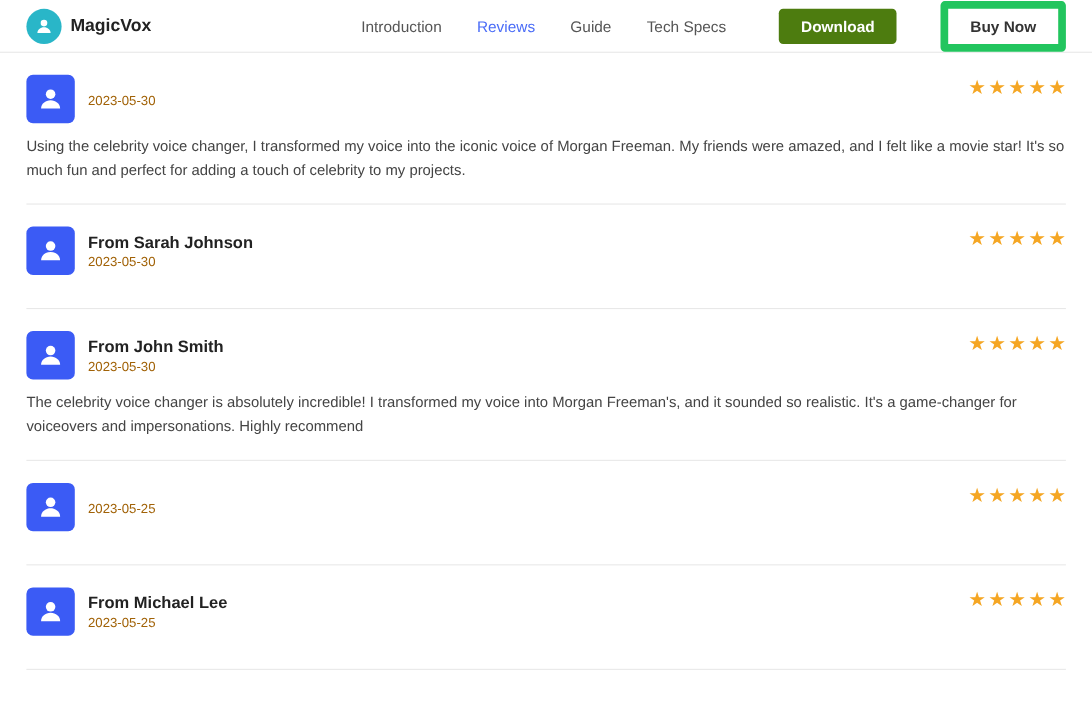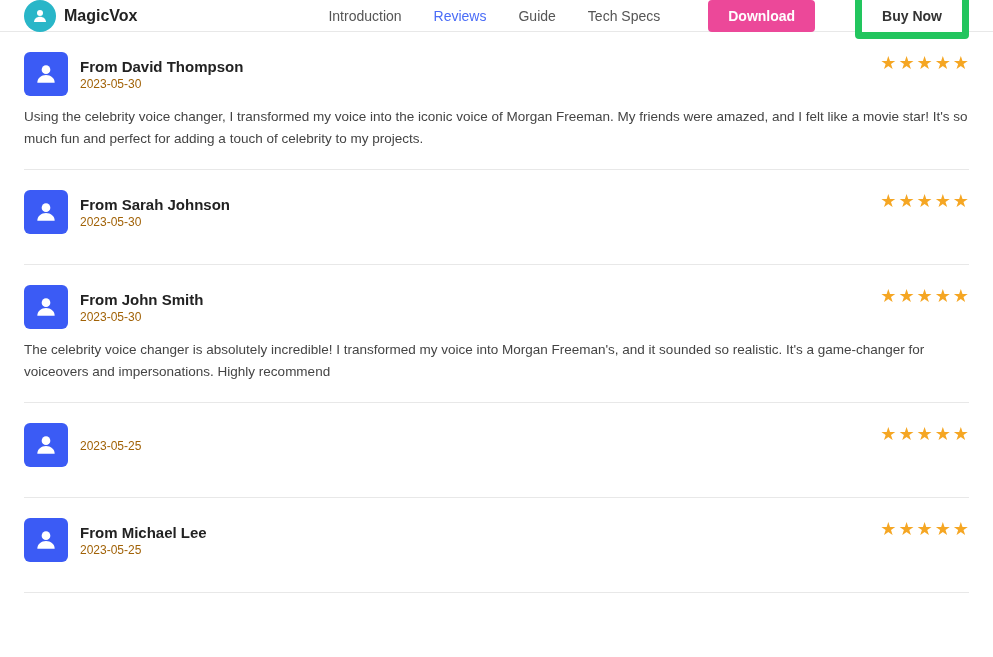--- a/index.html
+++ b/index.html
@@ -3,21 +3,21 @@
   <meta charset="utf-8">
   <style>
     * { margin: 0; padding: 0; box-sizing: border-box; }
     body { font-family: Arial, sans-serif; background: #fff; color: #333; font-size: 14px; }
 
     
     header {
       display: flex;
       align-items: center;
       padding: 0 24px;
-      height: 32px;
+      height: 48px;
       border-bottom: 1px solid #e8e8e8;
       background: #fff;
     }
     .logo-area {
       display: flex;
       align-items: center;
       gap: 8px;
       margin-right: auto;
     }
     .logo-icon {
@@ -46,21 +46,21 @@
     .nav-link {
       text-decoration: none;
       color: #555;
       font-size: 14px;
       cursor: pointer;
     }
     .nav-link.active {
       color: #4a6cf7;
     }
     .btn-download {
-      background: #ec4899;
+      background: #4d7c0f;
       color: #fff;
       border: none;
       border-radius: 4px;
       padding: 8px 20px;
       cursor: pointer;
       font-size: 14px;
       font-weight: 600;
       margin-left: 16px;
     }
     .btn-buynow {
@@ -162,21 +162,20 @@
 <div class="review-item">
     <div class="review-header">
       <div class="reviewer-info">
         <div class="avatar">
           <svg class="avatar-icon" width="26" height="26" viewBox="0 0 24 24" fill="white">
             <circle cx="12" cy="8" r="4"></circle>
             <path d="M4 20c0-4 3.6-7 8-7s8 3 8 7"></path>
           </svg>
         </div>
         <div>
-          <div class="reviewer-name">From David Thompson</div>
           <div class="reviewer-date">2023-05-30</div>
         </div>
       </div>
       <div class="stars">
         <span class="star">★</span>
           <span class="star">★</span>
           <span class="star">★</span>
           <span class="star">★</span>
           <span class="star">★</span>
       </div>

